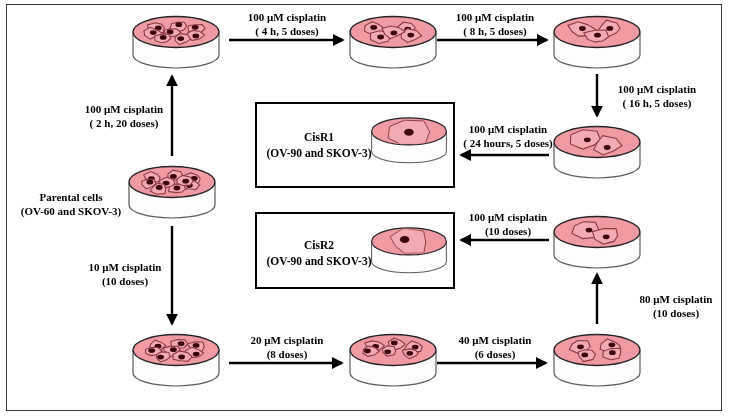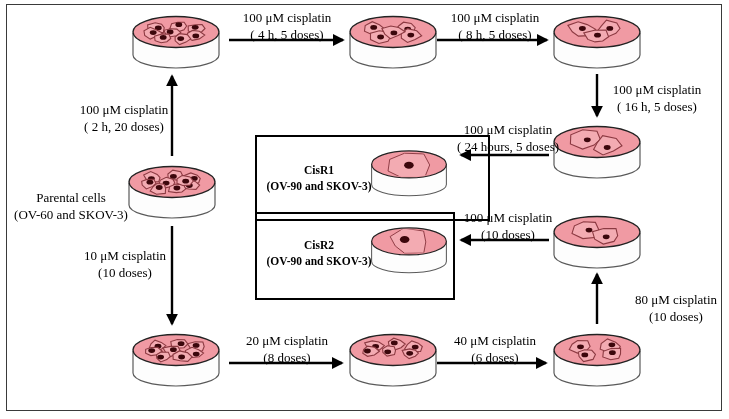--- a/index.html
+++ b/index.html
@@ -3,21 +3,21 @@
 <meta charset="utf-8">
 <style>
   *{margin:0;padding:0;box-sizing:border-box}
   html,body{background:#ffffff}
   body{width:729px;height:419px;overflow:hidden;font-family:"Liberation Serif",serif}
   .stage{position:relative;width:729px;height:419px;background:#fff}
   .frame{position:absolute;left:6px;top:4px;width:716px;height:407px;border:1.5px solid #3a3a3a;background:#fff}
   .arrows{position:absolute;left:0;top:0;pointer-events:none}
   .dish{position:absolute}
   .selbox{position:absolute;border:2px solid #000;background:transparent}
-  .lbl{position:absolute;font-weight:normal;font-size:13px;line-height:1.3;text-align:center;white-space:pre-line;color:#000}
+  .lbl{position:absolute;font-weight:bold;font-size:11px;line-height:1.3;text-align:center;white-space:pre-line;color:#000}
   .boxlbl{position:absolute;font-weight:bold;font-size:11.5px;line-height:1.35;text-align:center;white-space:pre-line;color:#000}
 </style>
 </head>
 <body>
 
 <div class="stage">
   <div class="frame"></div>
 
   <svg class="arrows" width="729" height="419">
     <defs>
@@ -224,39 +224,39 @@
           <ellipse cx="29.5" cy="16.8" rx="3.4" ry="2.4" fill="#3c070c"></ellipse>
           <path d="M69.3,16.3L66.8,21.9L57.0,22.3L49.2,19.2L50.2,13.6L56.5,8.9L64.6,12.3Z" fill="#f3abb2" stroke="#8c3a42" stroke-width="1.1"></path>
           <ellipse cx="60.9" cy="14.8" rx="3.4" ry="2.4" fill="#3c070c"></ellipse>
           <path d="M44.4,24.4L42.0,29.4L32.6,31.6L28.1,26.5L27.3,22.0L33.6,19.7L40.8,20.3Z" fill="#f3abb2" stroke="#8c3a42" stroke-width="1.1"></path>
           <ellipse cx="33.8" cy="24.9" rx="3.4" ry="2.4" fill="#3c070c"></ellipse>
           <path d="M69.5,24.0L67.7,28.3L59.7,29.8L51.8,26.9L52.4,21.3L59.9,18.6L69.6,18.3Z" fill="#f3abb2" stroke="#8c3a42" stroke-width="1.1"></path>
           <ellipse cx="61.4" cy="22.7" rx="3.4" ry="2.4" fill="#3c070c"></ellipse>
         </g>
       </svg></div>
 
-  <div class="selbox" style="left:255px;top:135px;width:235px;height:86px">
+  <div class="selbox" style="left:255px;top:102px;width:200px;height:86px">
     <div class="boxlbl" style="left:4px;top:26px;width:116px">CisR1
 (OV-90 and SKOV-3)</div>
     <div class="dish" style="left:112px;top:10px;width:80px;height:54px"><svg viewBox="0 0 92 62" width="100%" height="100%">
           <defs>
             <clipPath id="clip-cisr1">
               <ellipse cx="46" cy="20" rx="41" ry="14"></ellipse>
             </clipPath>
           </defs>
           <path d="M3 21 L3 43 A43 13 0 0 0 89 43 L89 21" fill="#fdfdfd" stroke="#5a5a5a" stroke-width="1.2"></path>
           <ellipse cx="46" cy="20" rx="43" ry="15.5" fill="#f09aa3" stroke="#222" stroke-width="1.4"></ellipse>
           <g clip-path="url(#clip-cisr1)">
             <path d="M69.8,20.6L64.3,34.4L40.0,36.4L21.9,27.6L23.8,14.2L40.9,7.1L63.0,7.9Z" fill="#f3abb2" stroke="#8c3a42" stroke-width="1.1"></path>
             <ellipse cx="45.9" cy="21.0" rx="5.5" ry="4.0" fill="#3c070c"></ellipse>
           </g>
         </svg></div>
   </div>
 
-  <div class="selbox" style="left:255px;top:212px;width:200px;height:88px">
+  <div class="selbox" style="left:255px;top:212px;width:200px;height:77px">
     <div class="boxlbl" style="left:4px;top:24px;width:116px">CisR2
 (OV-90 and SKOV-3)</div>
     <div class="dish" style="left:112px;top:10px;width:80px;height:54px"><svg viewBox="0 0 92 62" width="100%" height="100%">
           <defs>
             <clipPath id="clip-cisr2">
               <ellipse cx="46" cy="20" rx="41" ry="14"></ellipse>
             </clipPath>
           </defs>
           <path d="M3 21 L3 43 A43 13 0 0 0 89 43 L89 21" fill="#fdfdfd" stroke="#5a5a5a" stroke-width="1.2"></path>
           <ellipse cx="46" cy="20" rx="43" ry="15.5" fill="#f09aa3" stroke="#222" stroke-width="1.4"></ellipse>
@@ -272,21 +272,21 @@
   <div class="lbl" style="left:430px;top:10px;width:130px">100 μM cisplatin
 ( 8 h, 5 doses)</div>
   <div class="lbl" style="left:598px;top:82px;width:118px">100 μM cisplatin
 ( 16 h, 5 doses)</div>
   <div class="lbl" style="left:448px;top:122px;width:120px">100 μM cisplatin
 ( 24 hours, 5 doses)</div>
   <div class="lbl" style="left:62px;top:102px;width:124px">100 μM cisplatin
 ( 2 h, 20 doses)</div>
   <div class="lbl" style="left:14px;top:190px;width:114px">Parental cells
 (OV-60 and SKOV-3)</div>
-  <div class="lbl" style="left:66px;top:248px;width:118px">10 μM cisplatin
+  <div class="lbl" style="left:66px;top:260px;width:118px">10 μM cisplatin
 (10 doses)</div>
   <div class="lbl" style="left:222px;top:333px;width:130px">20 μM cisplatin
 (8 doses)</div>
   <div class="lbl" style="left:430px;top:333px;width:130px">40 μM cisplatin
 (6 doses)</div>
   <div class="lbl" style="left:620px;top:292px;width:112px">80 μM cisplatin
 (10 doses)</div>
   <div class="lbl" style="left:448px;top:210px;width:120px">100 μM cisplatin
 (10 doses)</div>
 </div>

